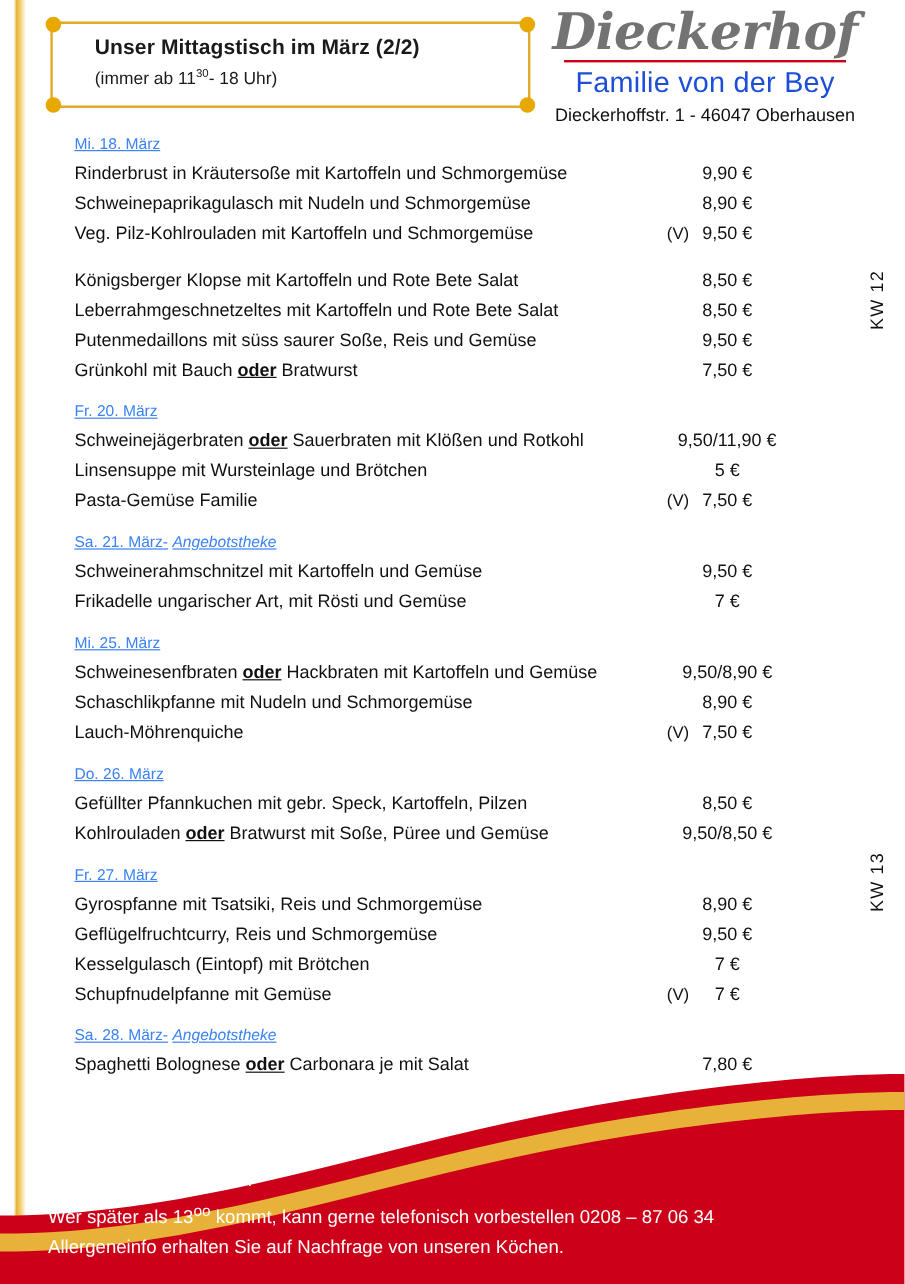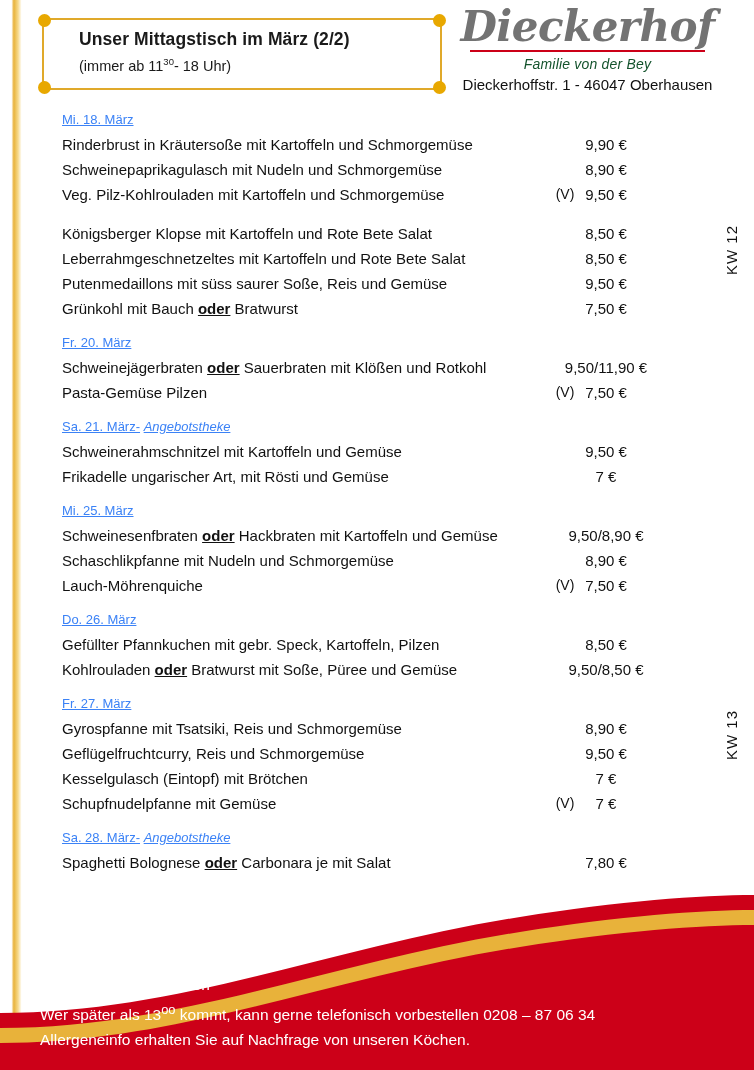--- a/index.html
+++ b/index.html
@@ -70,25 +70,24 @@
   .brand-name {
     font-family: "DejaVu Serif", serif;
     font-style: italic;
     font-weight: bold;
     font-size: 42px;
     color: #737373;
     line-height: 1;
     letter-spacing: -0.5px;
   }
   .brand-family {
-    font-size: 14px;
-    color: #14532d;
+    font-size: 24px;
+    color: #1d4ed8;
     margin-top: 4px;
     letter-spacing: .2px;
-    font-style: italic;
   }
   .brand-addr {
     font-size: 15px;
     color: #111;
     margin-top: 4px;
   }
   .brand-underline {
     width: 235px; height: 2px;
     background: #cc0018;
     margin: 2px auto 0 auto;
@@ -234,21 +233,25 @@
         <div class="price">7,50 €</div>
       </div>
     </div>
     <div class="day-block">
       <div class="day-head"><span class="dayname">Fr. 20. März</span></div>
       <div class="row">
         <div class="dish">Schweinejägerbraten <u>oder</u> Sauerbraten mit Klößen und Rotkohl</div>
         <div class="price">9,50/11,90 €</div>
       </div>
       <div class="row">
-        <div class="dish">Pasta-Gemüse Pilzen</div>
+        <div class="dish">Linsensuppe mit Wursteinlage und Brötchen</div>
+        <div class="price">5 €</div>
+      </div>
+      <div class="row">
+        <div class="dish">Pasta-Gemüse Familie</div>
         <div class="veg">(V)</div>
         <div class="price">7,50 €</div>
       </div>
     </div>
     <div class="day-block">
       <div class="day-head"><span class="dayname">Sa. 21. März-</span> <span class="angebot">Angebotstheke</span></div>
       <div class="row">
         <div class="dish">Schweinerahmschnitzel  mit Kartoffeln und Gemüse</div>
         <div class="price">9,50 €</div>
       </div>

